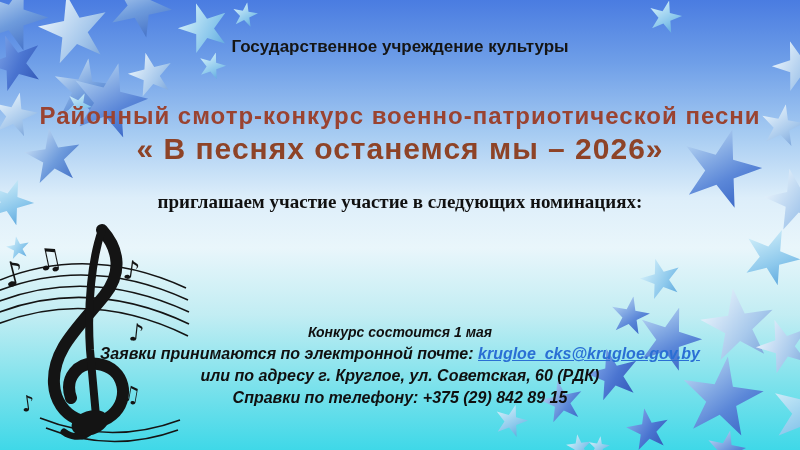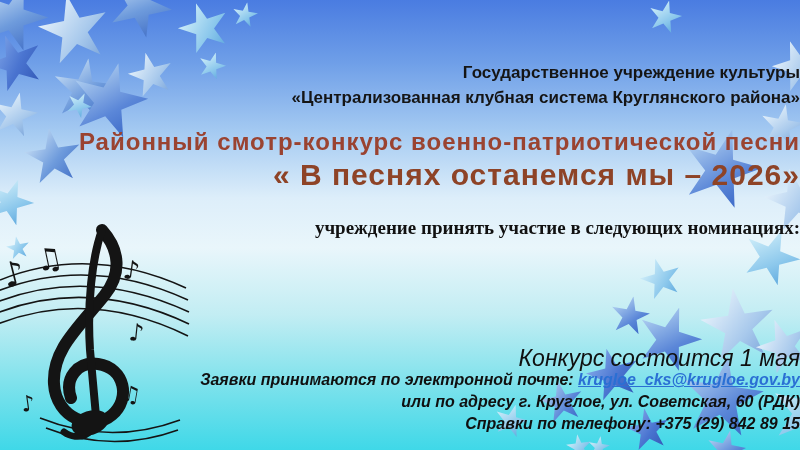--- a/index.html
+++ b/index.html
@@ -12,41 +12,41 @@
   .star{
     position:absolute;z-index:1;
     clip-path:polygon(50% 0%,61% 35%,98% 35%,68% 57%,79% 91%,50% 70%,21% 91%,32% 57%,2% 35%,39% 35%);
   }
   .s1{background:linear-gradient(135deg,#c4dcf4 15%,#6e9bdc 55%,#3562c0 100%);}
   .s2{background:linear-gradient(135deg,#eef7fd 10%,#a8c9ec 60%,#6a97d4 100%);}
   .s3{background:linear-gradient(135deg,#d9f3fb 10%,#8cc8ec 60%,#4d9cd8 100%);}
   .s4{background:linear-gradient(135deg,#89aeec 10%,#4a74d0 55%,#2a4fae 100%);}
   .s5{background:linear-gradient(135deg,#bcdaf4 10%,#5b87d8 60%,#2e5cc0 100%);}
   
-  .txt{position:absolute;left:0;width:100%;text-align:right;z-index:3;margin-top:26px;}
+  .txt{position:absolute;left:0;width:100%;text-align:center;z-index:3;}
   .org{
     top:34px;font-weight:bold;font-size:17px;line-height:25px;color:#151515;
   }
   .title1{
     top:102px;font-size:24px;font-weight:bold;letter-spacing:1px;color:#9a4331;
   }
   .title2{
     top:132px;font-size:30px;font-weight:bold;letter-spacing:1px;color:#8e4327;
   }
   .invite{
     top:191px;font-family:"Liberation Serif",serif;font-weight:bold;font-size:19px;color:#111;
   }
   .noms{
     top:232px;font-family:"Liberation Serif",serif;font-weight:bold;font-style:italic;
     font-size:19px;line-height:24px;color:#111;
   }
   .footer{
     top:321px;font-style:italic;font-size:16px;line-height:22px;color:#101010;font-weight:600;
   }
-  .footer .date{font-size:23px;font-weight:normal;}
+  .footer .date{font-size:14px;font-weight:bold;}
   .footer a{color:#2a6fd4;text-decoration:underline;font-weight:600;}
   
   #clef{position:absolute;left:-6px;top:222px;z-index:2;}
 </style>
 </head>
 <body>
 
 <div id="poster">
 
   <div class="star s1" style="left:-22px;top:-18px;width:70px;height:70px;transform:rotate(18deg);"></div>
@@ -110,27 +110,26 @@
     <g stroke="#141414" fill="none" stroke-linecap="round">
       <path d="M108 8 C126 28 128 52 110 74 C84 106 58 128 60 162 C62 196 98 210 118 193 C137 177 131 146 104 142 C84 139 70 156 77 176" stroke-width="12"></path>
       <path d="M108 8 C98 36 93 82 96 128 L102 194" stroke-width="8"></path>
       <path d="M102 194 C103 212 84 220 70 210" stroke-width="7"></path>
     </g>
     <ellipse cx="96" cy="201" rx="19" ry="12" fill="#141414" transform="rotate(-18 96 201)"></ellipse>
   </svg>
 
   <div class="txt org">
     <div>Государственное учреждение культуры</div>
-    <div>«Централизованная клубная система Круглянского района»</div>
   </div>
 
   <div class="txt title1">Районный смотр-конкурс военно-патриотической песни</div>
   <div class="txt title2">« В песнях останемся мы – 2026»</div>
 
-  <div class="txt invite">учреждение принять участие в следующих номинациях:</div>
+  <div class="txt invite">приглашаем участие участие в следующих номинациях:</div>
 
 
   <div class="txt footer">
     <div class="date">Конкурс состоится 1 мая</div>
     <div>
       <span>Заявки принимаются по электронной почте: </span><a href="#">krugloe_cks@krugloe.gov.by</a>
     </div>
     <div>или по адресу г. Круглое, ул. Советская, 60 (РДК)</div>
     <div>Справки по телефону: +375 (29) 842 89 15</div>
   </div>

